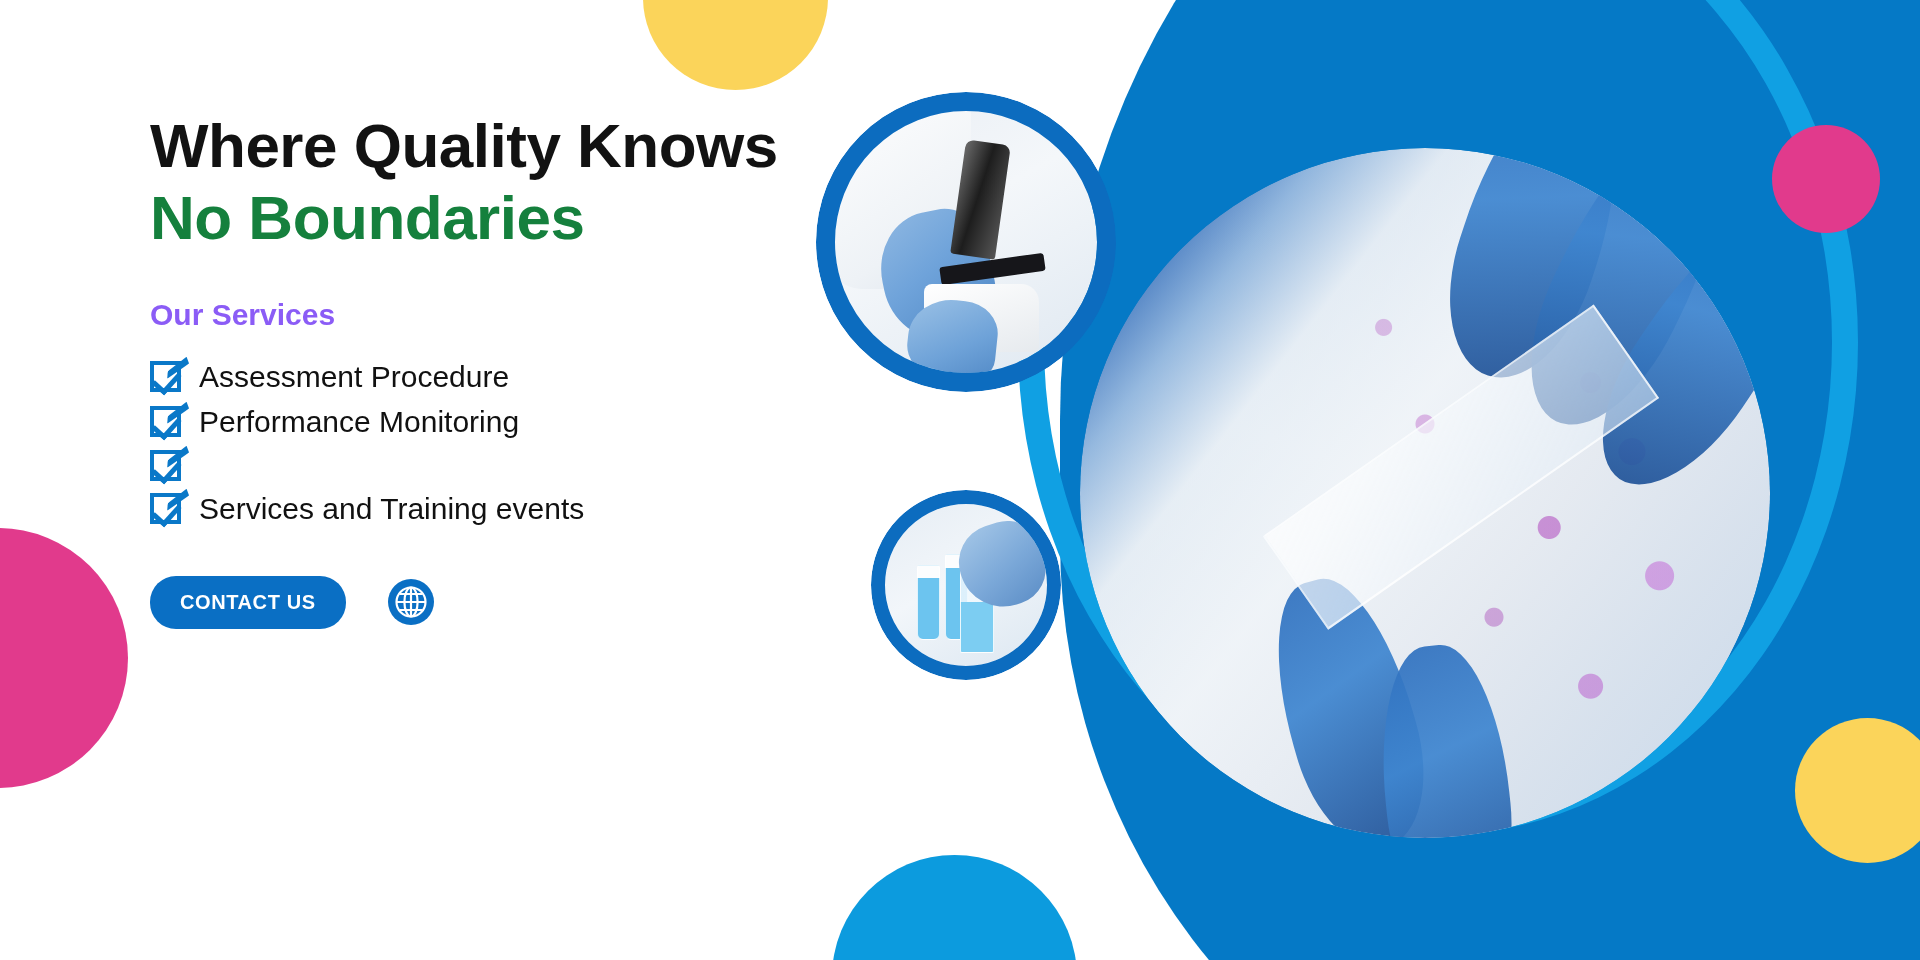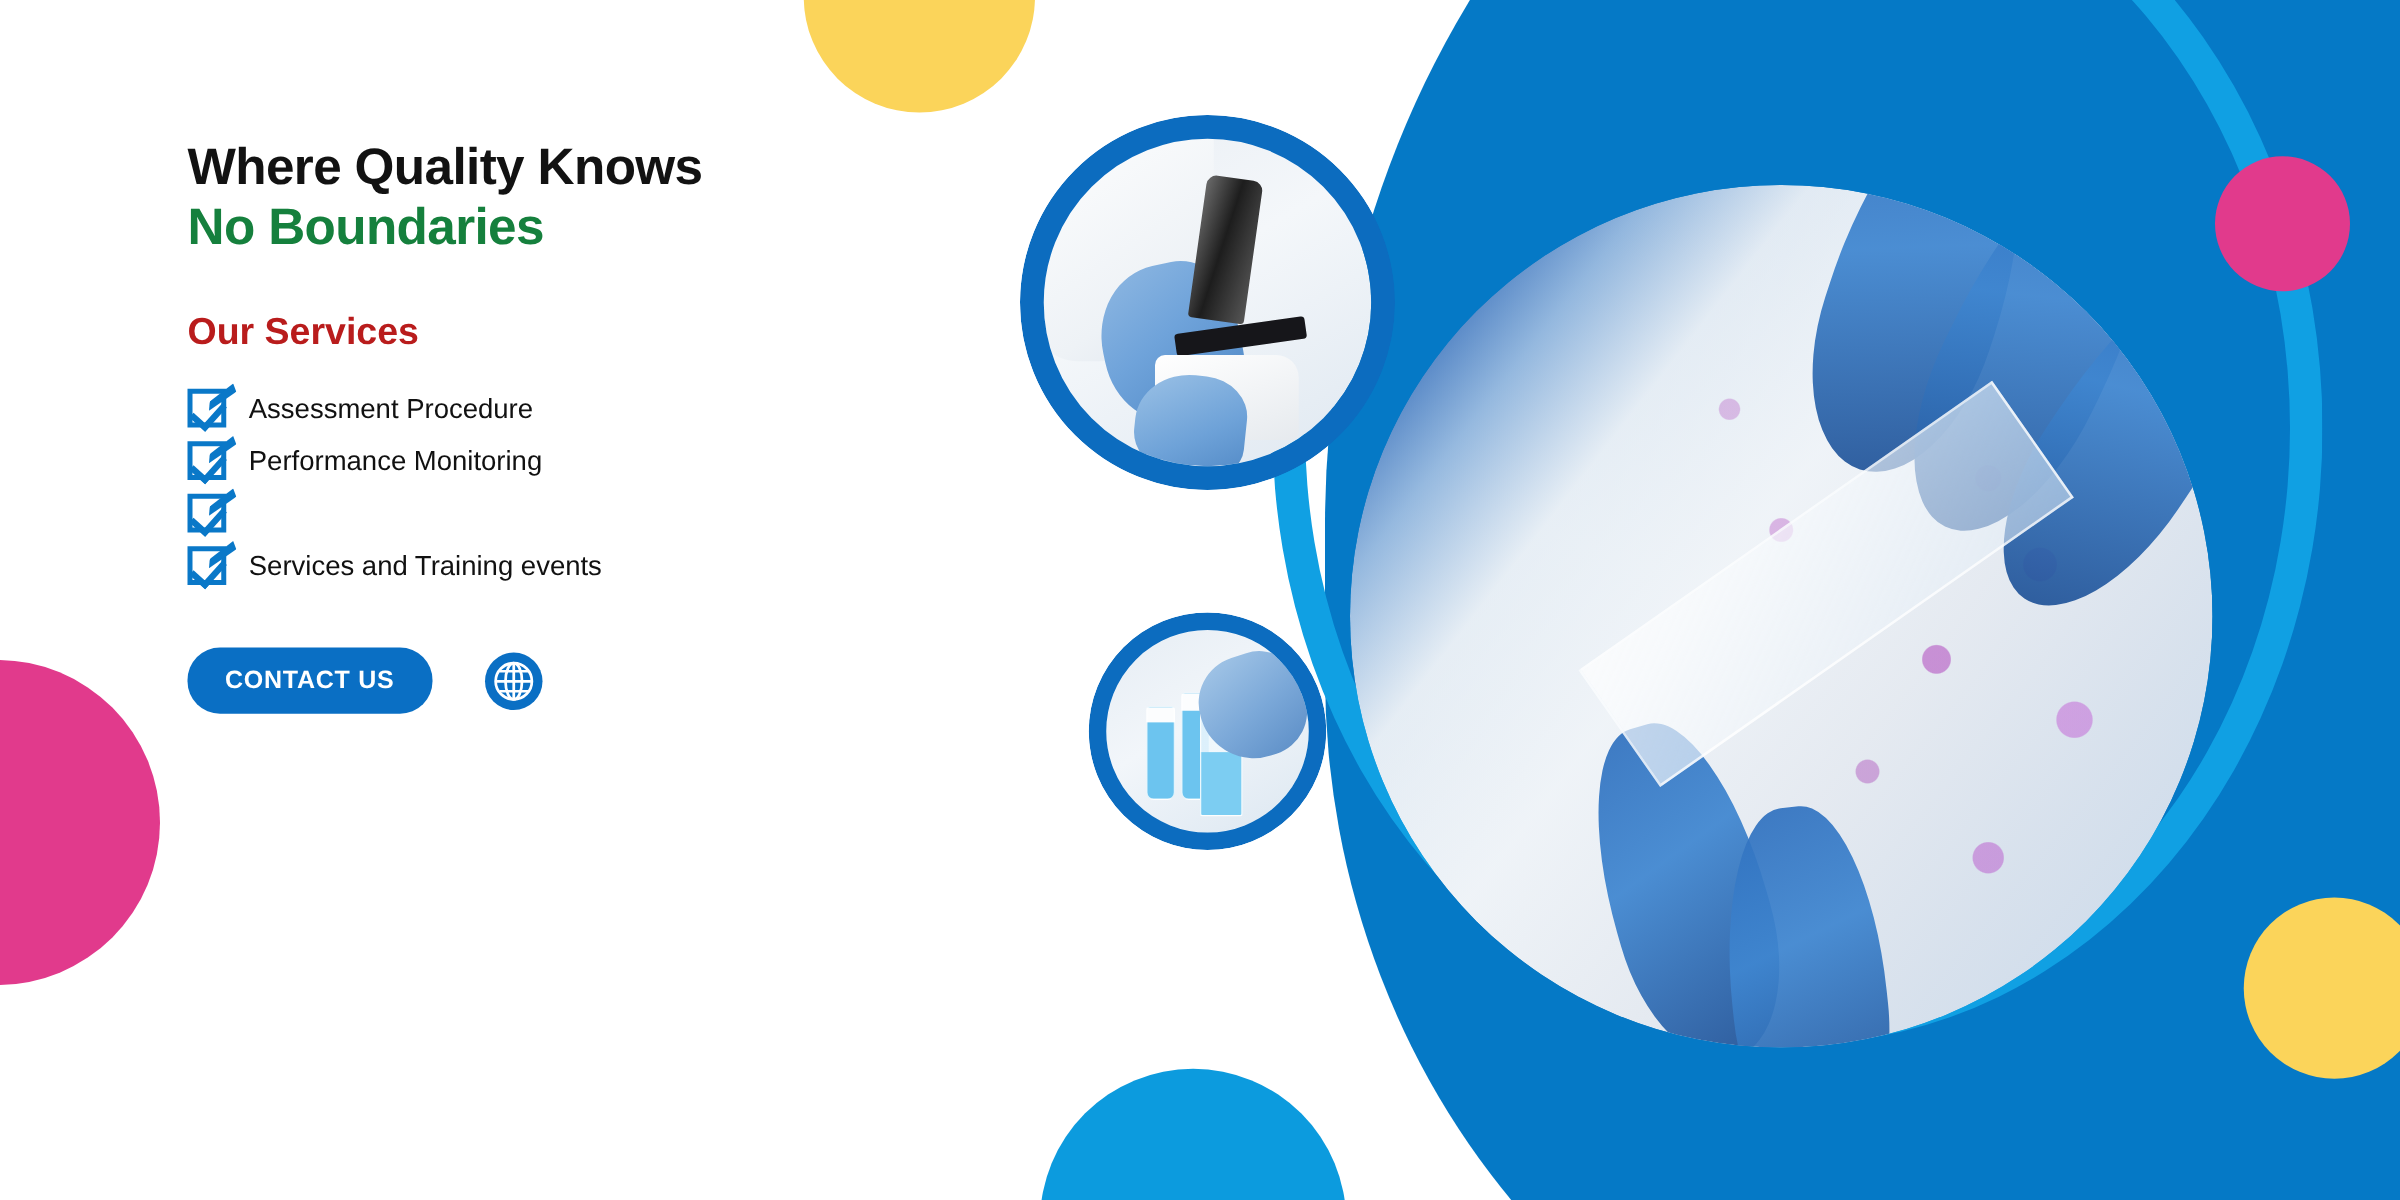--- a/index.html
+++ b/index.html
@@ -217,33 +217,33 @@
   }
 
   
   #content {
     position: absolute;
     left: 150px; top: 110px;
     width: 820px;
   }
   #headline {
     margin: 0;
-    font-size: 41px;
+    font-size: 62px;
     font-weight: bold;
     letter-spacing: -0.5px;
     line-height: 1.16;
   }
   #headline-line1 { color: #121212; display: block; }
   #headline-line2 { color: #15803d; display: block; }
 
   #services-heading {
     margin: 44px 0 0 0;
     font-size: 30px;
     font-weight: bold;
-    color: #b91c1c;
+    color: #8b5cf6;
   }
 
   #services-list {
     list-style: none;
     margin: 28px 0 0 0;
     padding: 0;
   }
   #services-list li {
     display: flex;
     align-items: center;
@@ -269,21 +269,21 @@
   .check-icon::before {
     content: "";
     position: absolute;
     right: -9px; top: -9px;
     width: 16px; height: 24px;
     background: #0A78C8;
     transform: skewX(-20deg) rotate(14deg);
     clip-path: polygon(60% 0, 100% 22%, 24% 100%, 0 72%);
   }
   .service-label {
-    font-size: 22px;
+    font-size: 30px;
     color: #111111;
     white-space: nowrap;
   }
 
   
   #footer-row {
     display: flex;
     align-items: center;
     gap: 42px;
     margin-top: 50px;

